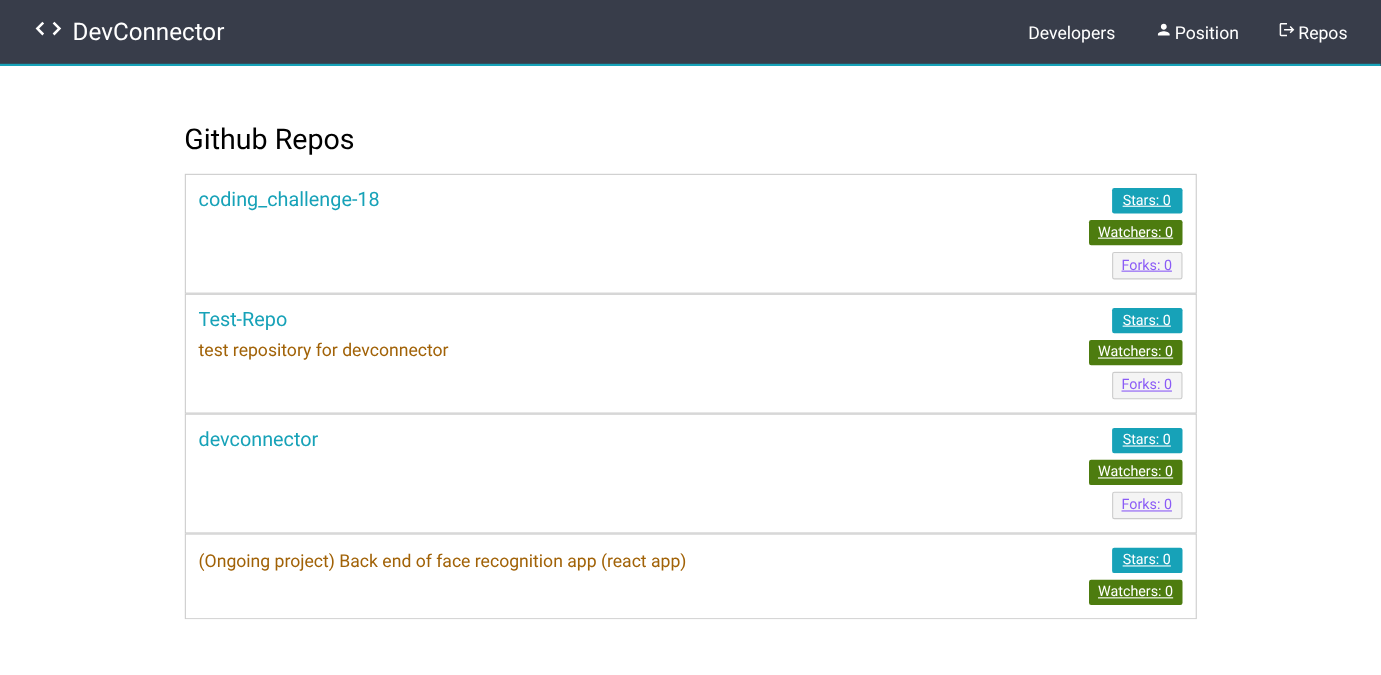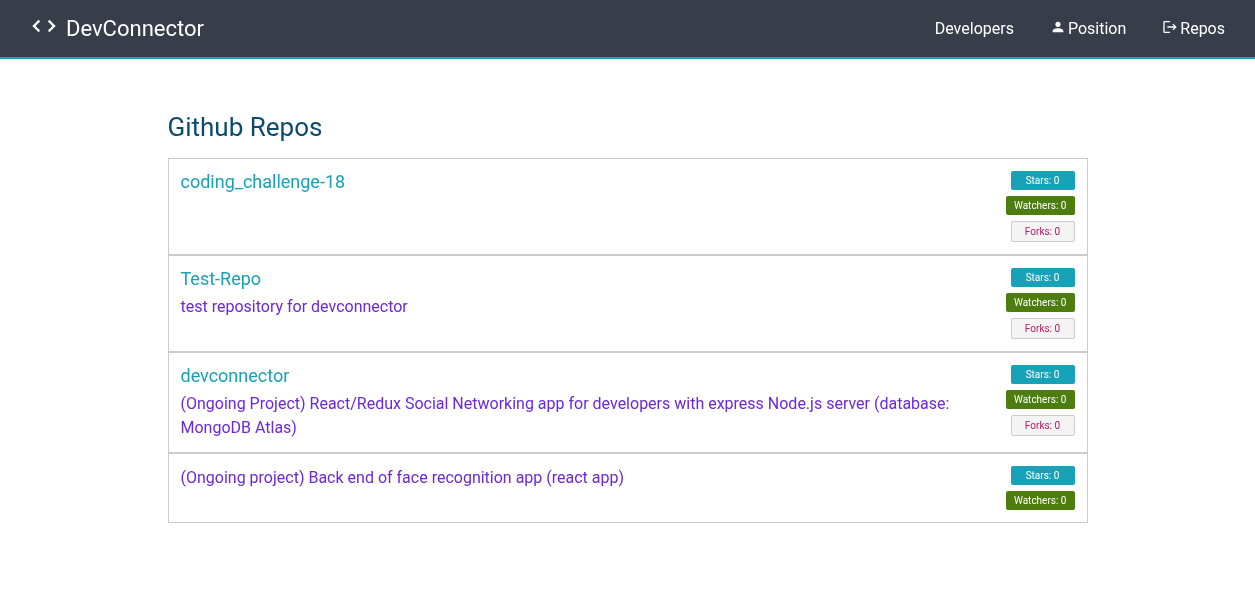--- a/index.html
+++ b/index.html
@@ -65,21 +65,21 @@
     .partial-text {
       color: #888;
       font-size: 16px;
       margin-top: 4px;
       line-height: 1.7;
     }
     .partial-text .label {
       color: #333;
     }
     .section-title {
-      color: #0c4a6e;
+      color: #000000;
       font-size: 26px;
       font-weight: 400;
       margin-top: 54px;
       margin-bottom: 16px;
     }
     .repo-card {
       border: 1px solid #ccc;
       padding: 12px;
       display: flex;
       justify-content: center;
@@ -89,49 +89,50 @@
       flex: 1;
     }
     .repo-name {
       color: #17a2b8;
       font-size: 18px;
       text-decoration: none;
       display: inline-block;
       margin-bottom: 6px;
     }
     .repo-desc {
-      color: #6d28d9;
+      color: #a16207;
       font-size: 16px;
       line-height: 1.5;
     }
     .repo-badges {
       display: flex;
       flex-direction: column;
       gap: 6px;
       align-items: flex-end;
       min-width: 80px;
     }
     .badge {
       padding: 4px 8px;
-      font-size: 10px;
+      font-size: 13px;
       color: #fff;
       border-radius: 2px;
       white-space: nowrap;
       text-align: center;
       min-width: 64px;
+      text-decoration: underline;
     }
     .badge-primary {
       background: #17a2b8;
     }
     .badge-dark {
       background: #4d7c0f;
     }
     .badge-light {
       background: #f4f4f4;
-      color: #be185d;
+      color: #8b5cf6;
       border: 1px solid #ccc;
     }
   </style>
 </head>
 <body>
 
 <nav class="navbar">
   <a href="#" class="navbar-brand">
     <span>
       <svg viewBox="0 0 24 24" fill="currentColor">
@@ -186,21 +187,21 @@
       </div>
       <div class="repo-card">
         <div class="repo-left"><a href="#" class="repo-name">Test-Repo</a><p class="repo-desc">test repository for devconnector</p></div>
         <div class="repo-badges">
           <div class="badge badge-primary">Stars: 0</div>
           <div class="badge badge-dark">Watchers: 0</div>
           <div class="badge badge-light">Forks: 0</div>
         </div>
       </div>
       <div class="repo-card">
-        <div class="repo-left"><a href="#" class="repo-name">devconnector</a><p class="repo-desc">(Ongoing Project) React/Redux Social Networking app for developers with express Node.js server (database: MongoDB Atlas)</p></div>
+        <div class="repo-left"><a href="#" class="repo-name">devconnector</a></div>
         <div class="repo-badges">
           <div class="badge badge-primary">Stars: 0</div>
           <div class="badge badge-dark">Watchers: 0</div>
           <div class="badge badge-light">Forks: 0</div>
         </div>
       </div>
       <div class="repo-card">
         <div class="repo-left"><p class="repo-desc">(Ongoing project) Back end of face recognition app (react app)</p></div>
         <div class="repo-badges">
           <div class="badge badge-primary">Stars: 0</div>

